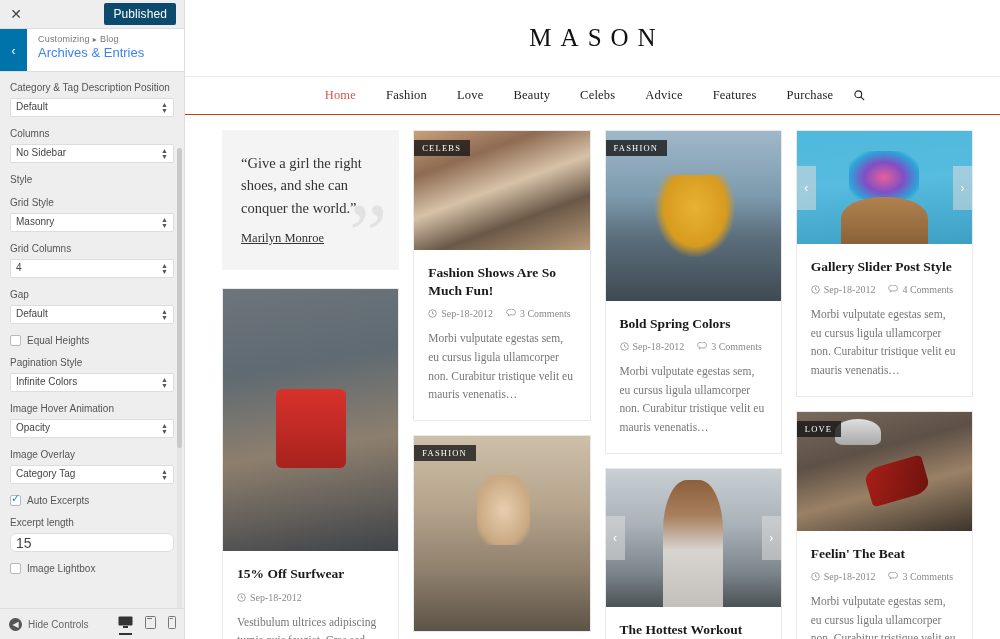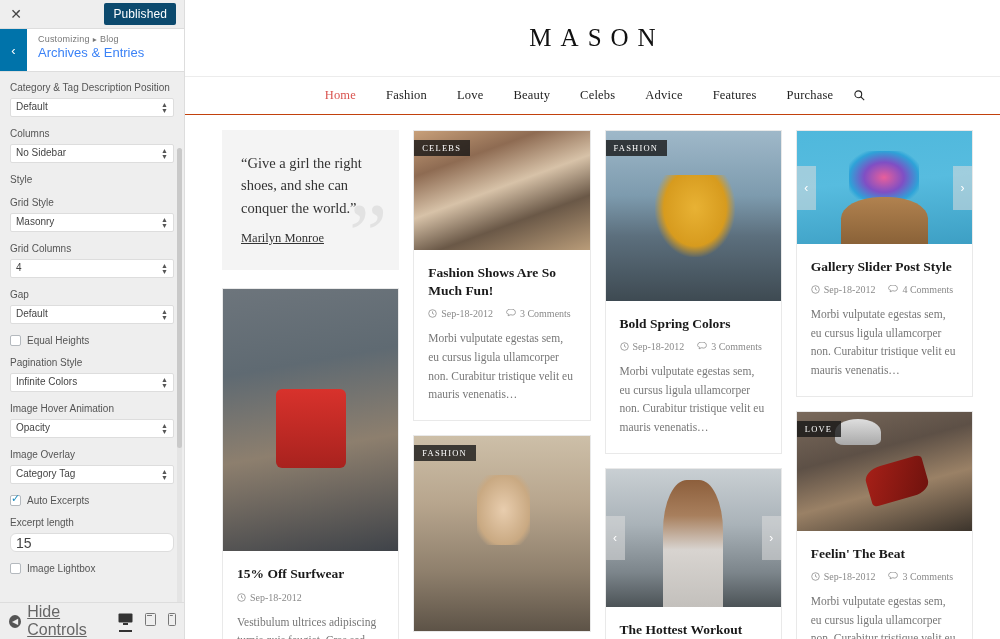--- a/index.html
+++ b/index.html
@@ -107,21 +107,21 @@
     border-top: 1px solid #ddd;
     display: flex; align-items: center; padding: 0 8px 0 9px;
   }
   .hide-ctrl { display: flex; align-items: center; cursor: pointer; }
   .hide-ctrl .dot {
     width: 13px; height: 13px; border-radius: 50%;
     background: #555; color: #eee; font-size: 8px;
     display: flex; align-items: center; justify-content: center;
     margin-right: 6px;
   }
-  .hide-ctrl .lbl { font-size: 16px; color: #666; text-decoration: underline; }
+  .hide-ctrl .lbl { font-size: 10px; color: #666; }
   .devices { margin-left: auto; display: flex; align-items: flex-end; gap: 12px; }
   .dev { cursor: pointer; position: relative; padding-bottom: 3px; }
   .dev svg { display: block; }
   .dev.active::after {
     content: ""; position: absolute; left: 1px; right: 1px; bottom: -3px;
     height: 2px; background: #333;
   }
 
   
   .preview {

